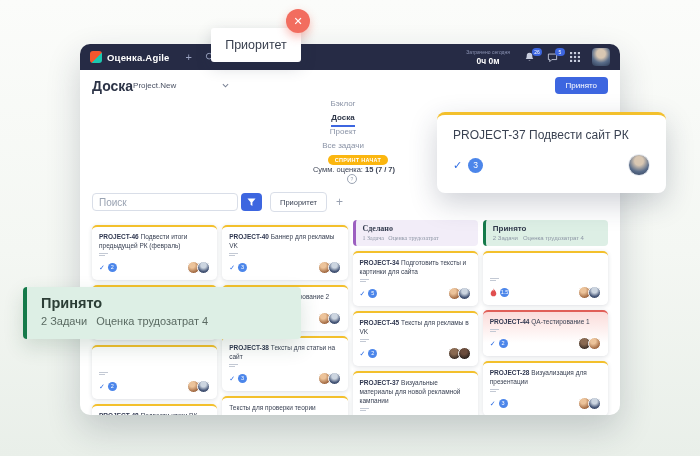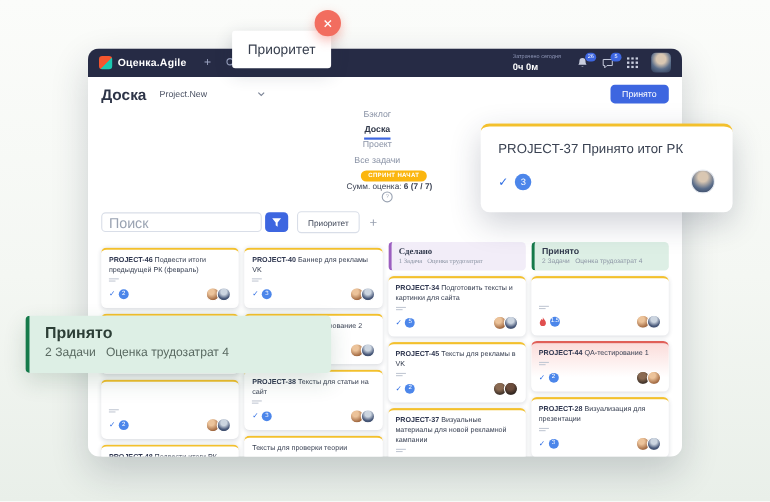--- a/index.html
+++ b/index.html
@@ -13,51 +13,51 @@
        border-radius:10px;box-shadow:0 14px 34px rgba(30,40,60,.20);overflow:hidden;}
 
   
   .topbar{height:26px;background:#262b45;display:flex;align-items:center;padding:0 10px;position:relative;}
   .logo{width:12px;height:12px;border-radius:3px;background:linear-gradient(135deg,#f4562e 55%,#1cc8b0 55%);margin-right:5px;flex:none;}
   .brand{color:#fff;font-size:9.5px;font-weight:bold;letter-spacing:.2px;}
   .tb-plus{color:#9aa2c0;font-size:11px;margin-left:16px;line-height:1;}
   .tb-search{margin-left:13px;display:flex;}
   .tb-menu{color:#aab1c9;font-size:8px;margin-left:12px;}
   .tb-right{margin-left:auto;display:flex;align-items:center;gap:12px;}
-  .tb-time{text-align:left;margin-right:2px;margin-left:28px;}
+  .tb-time{text-align:center;margin-right:2px;margin-left:28px;}
   .tb-time-label{color:#8b93b3;font-size:5px;}
   .tb-time-value{color:#fff;font-size:8.5px;font-weight:bold;margin-top:1px;}
   .tb-ico{position:relative;display:flex;align-items:center;}
   .ibadge{position:absolute;top:-4px;right:-7px;background:#3d66e0;color:#fff;font-size:5px;
           border-radius:5px;height:8px;line-height:8px;min-width:6px;padding:0 2px;text-align:center;}
   .tb-avatar{width:18px;height:18px;border-radius:4px;flex:none;
              background:radial-gradient(circle at 50% 32%,#d9c7b2 28%,#5a6d8a 60%,#2c3a55 100%);}
 
   
   .hrow{display:flex;align-items:center;padding:7px 12px 0;}
   .page-title{font-size:14px;font-weight:bold;color:#2d3447;}
-  .proj{display:flex;align-items:center;margin-left:12px;width:96px;justify-content:space-between;cursor:pointer;gap:27px;}
+  .proj{display:flex;align-items:center;margin-left:0;width:96px;justify-content:space-between;cursor:pointer;gap:27px;}
   .proj-name{font-size:8px;color:#4a5163;}
   .btn-create{margin-left:auto;background:#3d66e0;color:#fff;font-size:8px;border:none;border-radius:4px;
               padding:4px 11px;cursor:pointer;font-family:inherit;}
 
   
   .tabs{display:flex;align-items:center;padding:0 12px;margin-top:5px;flex-direction:column;}
   .tab{font-size:8px;color:#8a93a6;margin-right:14px;padding-bottom:3px;border-bottom:2px solid transparent;cursor:pointer;}
   .tab.active{color:#2f3749;font-weight:bold;border-bottom-color:#3d66e0;}
   .sprint-pill{background:#fbb60f;color:#fff;font-size:5.5px;font-weight:bold;letter-spacing:.3px;
                border-radius:8px;padding:2px 7px;margin-left:16px;}
   .summary{font-size:7.5px;color:#3c4354;margin-left:8px;}
   .summary b{font-weight:bold;}
   .info-ico{display:inline-block;width:8px;height:8px;border:1px solid #9aa3b2;border-radius:50%;color:#9aa3b2;
             font-size:5px;line-height:8px;text-align:center;margin-left:4px;vertical-align:middle;}
 
   
   .frow{display:flex;align-items:center;padding:0 12px;margin-top:8px;}
-  .search{width:146px;height:18px;border:1px solid #d9dee8;border-radius:4px;font-size:13px;padding:0 6px;
+  .search{width:146px;height:18px;border:1px solid #d9dee8;border-radius:4px;font-size:10px;padding:0 6px;
           color:#3a4254;font-family:inherit;outline:none;box-sizing:border-box;}
   .search::placeholder{color:#9aa3b2;}
   .btn-funnel{width:21px;height:18px;background:#3d66e0;border:none;border-radius:4px;margin-left:3px;
               display:flex;align-items:center;justify-content:center;cursor:pointer;}
   .chip{height:18px;border:1px solid #d9dee8;border-radius:4px;background:#fff;font-size:7.5px;color:#3a4254;
         display:flex;align-items:center;padding:0 9px;margin-left:8px;cursor:pointer;}
   .frow-plus{color:#98a0b0;font-size:12px;margin-left:9px;line-height:1;}
 
   
   .board{display:flex;gap:5px;padding:0 12px;margin-top:8px;align-items:flex-start;}
@@ -178,21 +178,21 @@
       </span>
       <button class="btn-create">Принято</button>
     </div>
 
     <div class="tabs">
       <span class="tab">Бэклог</span>
       <span class="tab active">Доска</span>
       <span class="tab">Проект</span>
       <span class="tab">Все задачи</span>
       <span class="sprint-pill">СПРИНТ НАЧАТ</span>
-      <span class="summary"><span>Сумм. оценка:</span> <b>6 (7 / 7)</b></span>
+      <span class="summary"><span>Сумм. оценка:</span> <b>15 (7 / 7)</b></span>
       <span class="info-ico">?</span>
     </div>
 
     <div class="frow">
       <input class="search" placeholder="Поиск" style="">
       <button class="btn-funnel">
         <svg width="9" height="9" viewBox="0 0 10 10">
             <path d="M0.5 0.5h9L6 4.8V9L4 7.6V4.8z" fill="#fff"></path>
           </svg>
       </button>
@@ -504,21 +504,21 @@
 
   </div>
 
   <div class="tooltip">
     <span>Приоритет</span>
     <div class="tip-close">✕</div>
   </div>
 
   <div class="popup">
     <div class="popup-title">
-      <span>PROJECT-37</span> <span>Принято итог РК</span>
+      <span>PROJECT-37</span> <span>Подвести сайт РК</span>
     </div>
     <div class="popup-foot">
       <span class="pcheck">✓</span>
       <span class="pbadge">3</span>
       <span class="av-lg"></span>
     </div>
   </div>
 
   <div class="accepted">
     <div class="acc-title">Принято</div>

